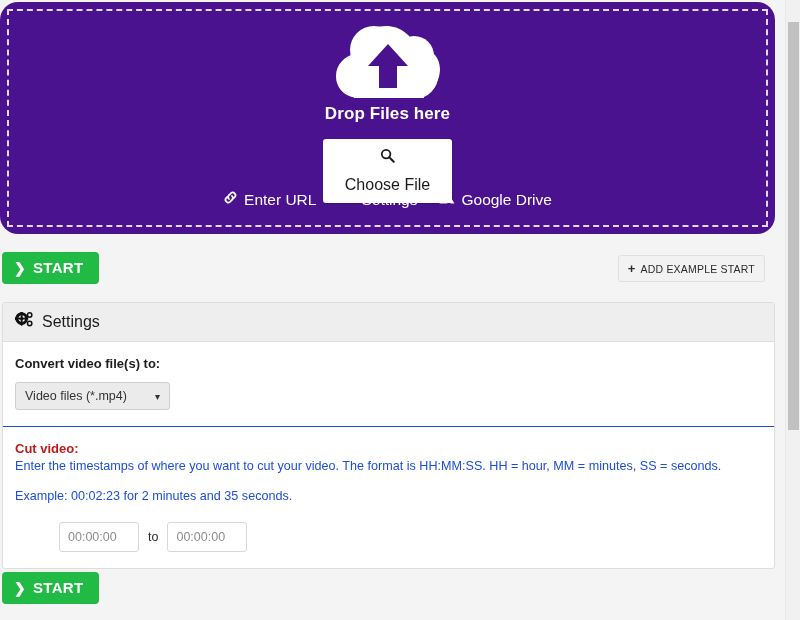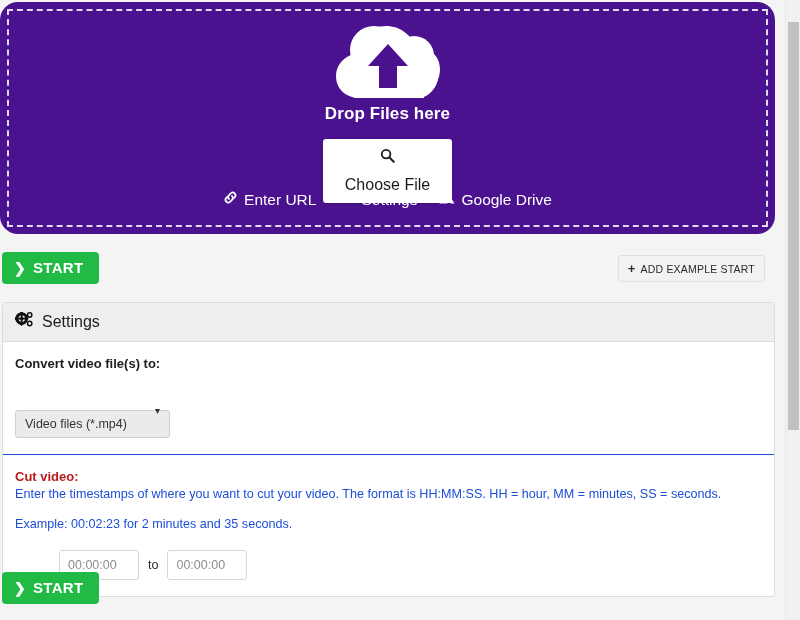--- a/index.html
+++ b/index.html
@@ -192,21 +192,20 @@
     -webkit-appearance: none;
     background: #ebebeb;
     border: 1px solid #cfcfcf;
     border-radius: 3px;
     font-family: "Liberation Sans", sans-serif;
     font-size: 12.5px;
     color: #333333;
     padding: 6px 28px 6px 9px;
     width: 155px;
     cursor: pointer;
-    margin-top: 28px;
   }
   .select-holder { position: relative; display: inline-block; }
   .select-chev {
     position: absolute;
     right: 10px;
     top: 50%;
     transform: translateY(-50%);
     pointer-events: none;
     font-size: 10px;
     color: #333;

